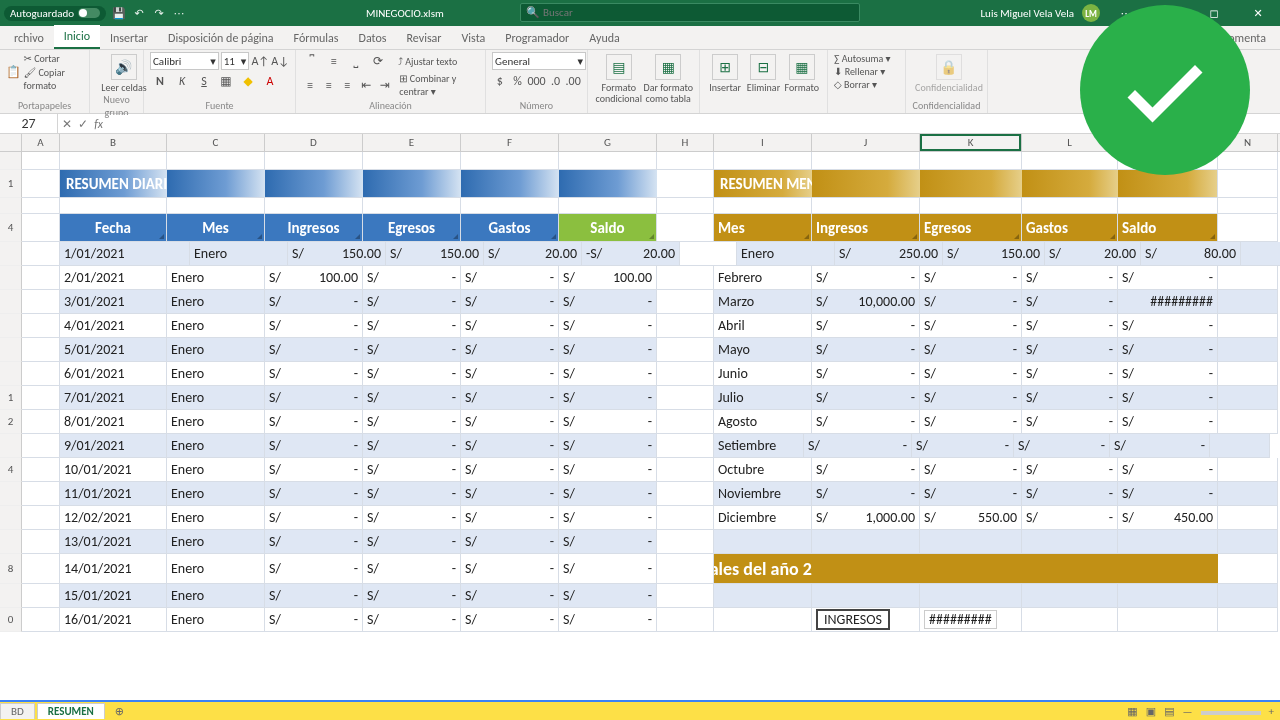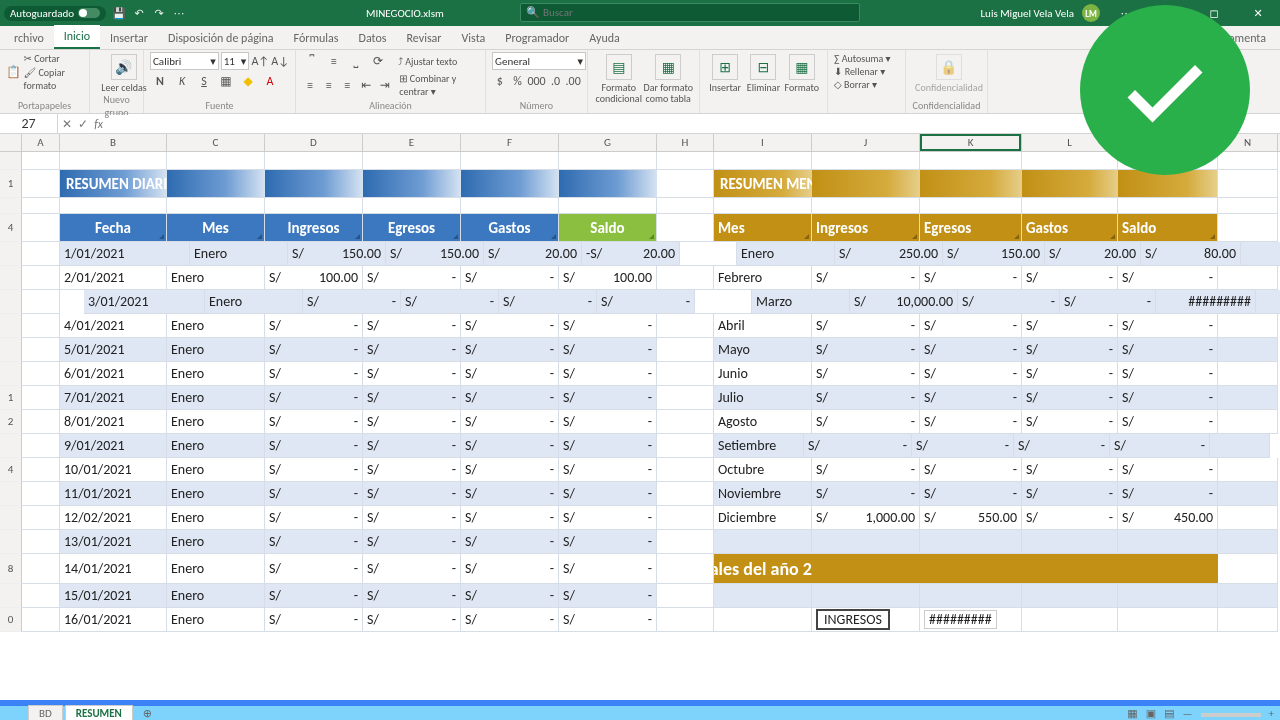--- a/index.html
+++ b/index.html
@@ -60,21 +60,21 @@
 .tri{position:absolute;right:2px;bottom:2px;width:0;height:0;border-left:5px solid transparent;border-bottom:5px solid rgba(0,0,0,.3)}
 .band{background:#dfe7f4}
 .curr{display:flex;justify-content:space-between;width:100%}
 .curr .p{min-width:18px}
 .curr .v{text-align:right;flex:1}
 .selK{box-shadow:inset 0 0 0 2px #1b7044}
 .totales{background:#c19015;color:#fff;font-weight:bold;font-size:18px;justify-content:center}
 .ing-label{border:2px solid #444;padding:0 6px;font-size:14px}
 .ing-val{border:1px solid #ccc;padding:0 4px;font-size:14px}
 
-.sheets{height:20px;background:#7dd3fc;border-top:6px solid #3b82f6;display:flex;align-items:center;font-size:11px;color:#666;padding-left:28px;gap:2px}
+.sheets{height:20px;background:#fde047;border-top:2px solid #3b82f6;display:flex;align-items:center;font-size:11px;color:#666;gap:2px}
 .sh{border:1px solid #ccc;border-bottom:none;padding:1px 10px;background:#f3f2f1}
 .sh.active{background:#fff;color:#1b7044;font-weight:bold}
 .sheets-right{margin-left:auto;display:flex;gap:8px;padding-right:6px}
 
 .check{position:absolute;right:30px;top:5px;width:170px;height:170px;background:#2ab04a;border-radius:50%;display:flex;align-items:center;justify-content:center;z-index:50}
 .check svg{width:100px;height:100px}
 </style>
 </head>
 <body>
 
@@ -436,21 +436,21 @@
           <span class="curr">
             <span class="p">S/</span>
             <span class="v">-</span>
           </span>
         </div>
         <div class="c " style="width:60px;"></div>
       </div>
       <div class="gr" style="height:24px">
         <div class="rowhdr"></div>
         <div class="c " style="width:38px;"></div>
-        <div class="c band" style="width:121px;margin-left:24px;">3/01/2021</div>
+        <div class="c band" style="width:107px;">3/01/2021</div>
         <div class="c band" style="width:98px;">Enero</div>
         <div class="c band" style="width:98px;">
           <span class="curr">
             <span class="p">S/</span>
             <span class="v">-</span>
           </span>
         </div>
         <div class="c band" style="width:98px;">
           <span class="curr">
             <span class="p">S/</span>

